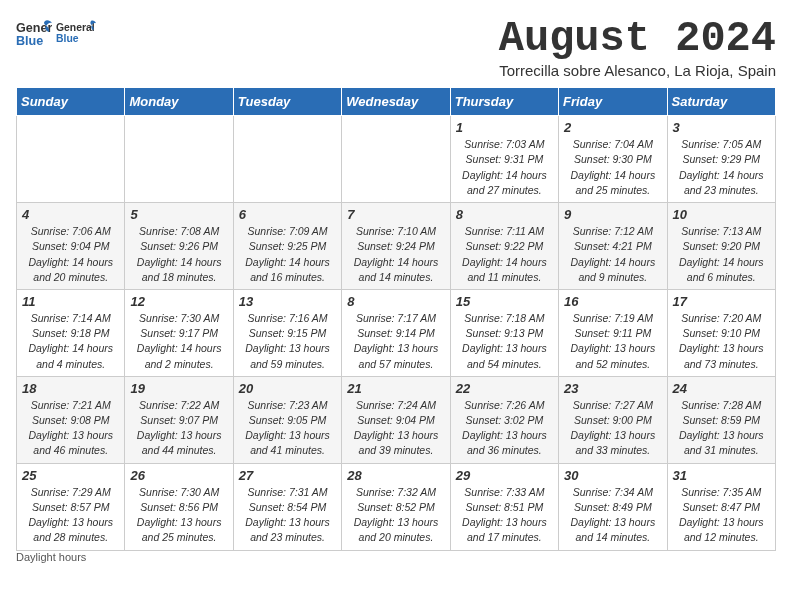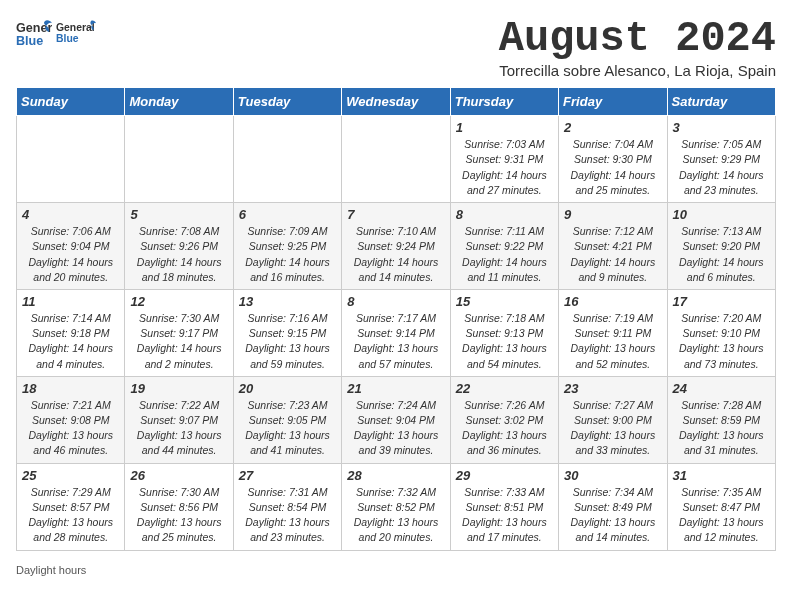--- a/index.html
+++ b/index.html
@@ -42,21 +42,21 @@
       font-size: 10.5px;
       color: #333;
       background: #fff;
       width: calc(100%/7);
     }
     .calendar tr:nth-child(even) td { background: #f5f5f5; }
     .day-num { font-size: 13px; font-weight: bold; display: block; margin-bottom: 2px; }
     .day-info { line-height: 1.45; text-align: center; }
     .empty { background: #fff !important; }
     .footer {
-      margin-top: 13px;
+      margin-top: 0;
       font-size: 11px;
       color: #555;
     }
 
     
     .logo-svg { width: 36px; height: 30px; }
   </style>
 </head>
 <body>
 

